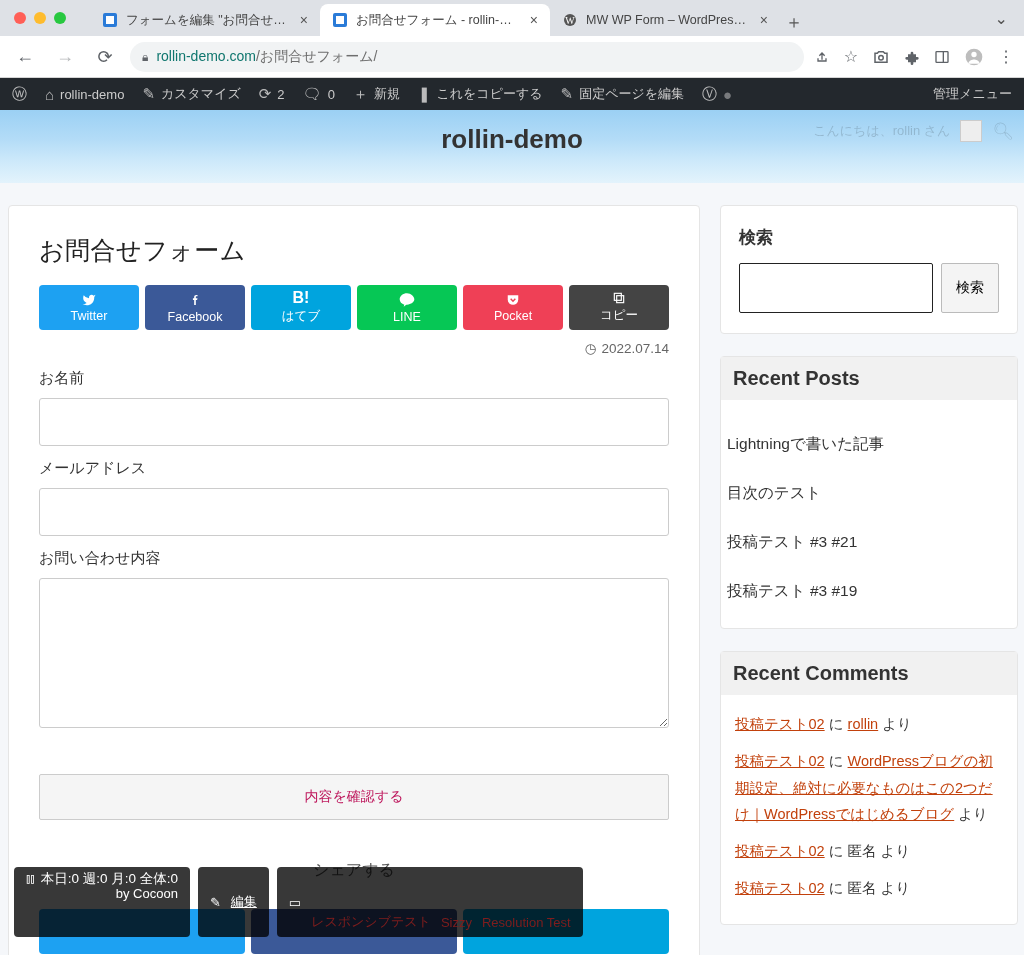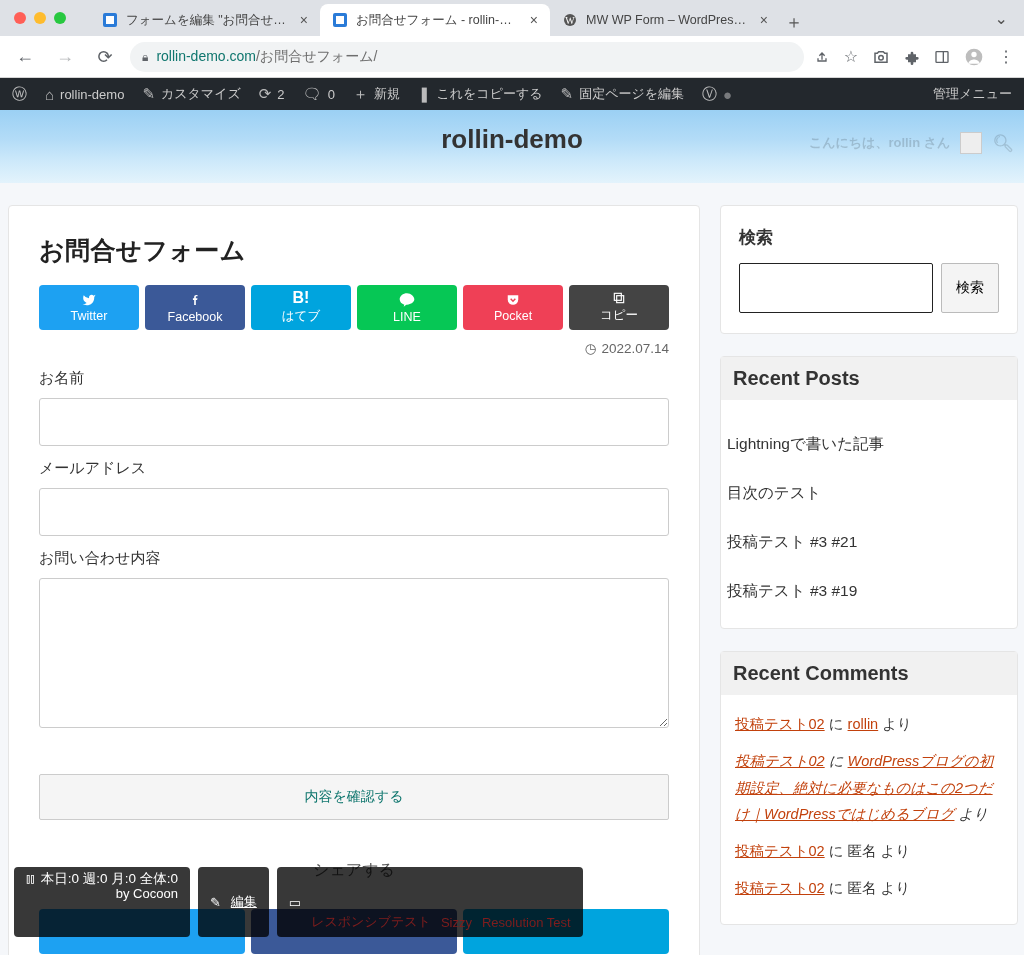--- a/index.html
+++ b/index.html
@@ -35,46 +35,46 @@
 
 
 .wpadmin{height:32px;background:#23282d;color:#ccc;display:flex;align-items:center;font-size:13px;padding:0 12px;gap:18px;}
 .wpadmin .item{display:flex;align-items:center;gap:6px;cursor:default;}
 .wpadmin .item .ico{font-size:15px;opacity:.9;}
 .wpadmin .spacer{flex:1;}
 
 
 .siteheader{height:73px;background:linear-gradient(180deg,#9bd0f4 0%,#b3dcf7 40%,#cde9fa 70%,#e3f3fc 100%);display:flex;align-items:flex-start;justify-content:center;position:relative;}
 .siteheader .sitetitle{font-size:26px;font-weight:700;color:#333;margin-top:14px;}
-.siteheader .rightctl{position:absolute;right:10px;top:22px;display:flex;align-items:center;gap:10px;color:rgba(0,0,0,.35);font-size:13px;font-weight:bold;}
+.siteheader .rightctl{position:absolute;right:10px;top:10px;display:flex;align-items:center;gap:10px;color:rgba(0,0,0,.35);font-size:13px;}
 .siteheader .rightctl .sq{width:22px;height:22px;background:#eee;border:1px solid #ccc;}
 
 
 .page{background:#f5f7fa;padding:22px 6px;display:flex;gap:20px;min-height:772px;}
 .maincard{background:#fff;border:1px solid #e5e5e5;border-radius:4px;flex:1;margin-left:2px;padding:28px 30px;max-width:698px;}
 .sidebar{width:298px;display:flex;flex-direction:column;gap:22px;}
 .sidecard{background:#fff;border:1px solid #e5e5e5;border-radius:4px;padding:20px 18px;}
 
-h1.entry-title{font-size:25px;font-weight:700;margin:0 0 18px 0;color:#222;letter-spacing:.5px;}
+h1.entry-title{font-size:25px;font-weight:400;margin:0 0 18px 0;color:#222;letter-spacing:.5px;}
 .sns-row{display:flex;gap:6px;}
 .sns{flex:1;height:45px;border-radius:4px;display:flex;flex-direction:column;align-items:center;justify-content:center;color:#fff;font-size:12.5px;gap:0px;}
 .sns.tw{background:#1da1f2;}
 .sns.fb{background:#3b5998;}
 .sns.hb{background:#00a4de;}
 .sns.pk{background:#ef4056;}
 .sns.ln{background:#06c755;}
 .sns.cp{background:#444;}
 .sns .ico{font-size:16px;line-height:1;margin-bottom:2px;}
 .datebar{display:flex;justify-content:flex-end;align-items:center;gap:5px;color:#666;font-size:13.5px;margin-top:10px;}
 
 .formlbl{font-size:15px;color:#333;margin-top:13px;margin-bottom:10px;}
 .txtinput{width:100%;height:48px;border:1px solid #ccc;border-radius:3px;font-size:15px;padding:0 10px;}
 .txtarea{width:100%;height:150px;border:1px solid #ccc;border-radius:3px;font-size:15px;padding:10px;resize:vertical;}
 .submitwrap{margin-top:42px;}
-.submitbtn{width:100%;height:46px;background:#f5f5f5;border:1px solid #ccc;color:#0f766e;font-size:14px;border-radius:2px;}
+.submitbtn{width:100%;height:46px;background:#f5f5f5;border:1px solid #ccc;color:#be185d;font-size:14px;border-radius:2px;}
 
 .sidecard h2{font-size:17px;font-weight:700;margin:0 0 14px 0;color:#333;}
 .searchrow{display:flex;gap:8px;}
 .searchrow input{flex:1;height:50px;border:1px solid #222;border-radius:2px;}
 .searchrow button{width:58px;height:50px;border:1px solid #bbb;background:#f4f4f4;font-size:14px;border-radius:2px;}
 .heading-bar{background:#f1f1f1;border-left:0px;padding:10px 12px;font-size:20px;font-weight:700;color:#333;margin:0;}
 .postlist{list-style:none;padding:0;margin:20px 0 0 0;}
 .postlist li{padding:14px 6px;font-size:15.5px;color:#333;}
 .rcomments{margin-top:16px;font-size:14.5px;line-height:1.85;color:#333;}
 .rcomments a{color:#c2410c;text-decoration:underline;}
@@ -327,21 +327,21 @@
             <li>目次のテスト</li>
             <li>投稿テスト #3 #21</li>
             <li>投稿テスト #3 #19</li>
           </ul>
     </div>
 
     <div class="sidecard" style="padding:0 0 12px 0;">
       <div class="heading-bar">Recent Comments</div>
       <div class="rcomments" id="rcomments" style="padding:0 14px;">
             <p style="margin: 10px 0px;"><a href="#">投稿テスト02</a><span> に </span><a href="#">rollin</a><span> より</span></p>
-            <p style="margin: 10px 0px; font-style: italic;"><a href="#">投稿テスト02</a><span> に </span><a href="#">WordPressブログの初期設定、絶対に必要なものはこの2つだけ｜WordPressではじめるブログ</a><span> より</span></p>
+            <p style="margin: 10px 0px;"><a href="#">投稿テスト02</a><span> に </span><a href="#">WordPressブログの初期設定、絶対に必要なものはこの2つだけ｜WordPressではじめるブログ</a><span> より</span></p>
             <p style="margin: 10px 0px;"><a href="#">投稿テスト02</a><span> に 匿名 より</span></p>
             <p style="margin: 10px 0px;"><a href="#">投稿テスト02</a><span> に 匿名 より</span></p>
           </div>
     </div>
 
   </div>
 </div>
 
 <div class="footbar">
   <div class="pillcol">

